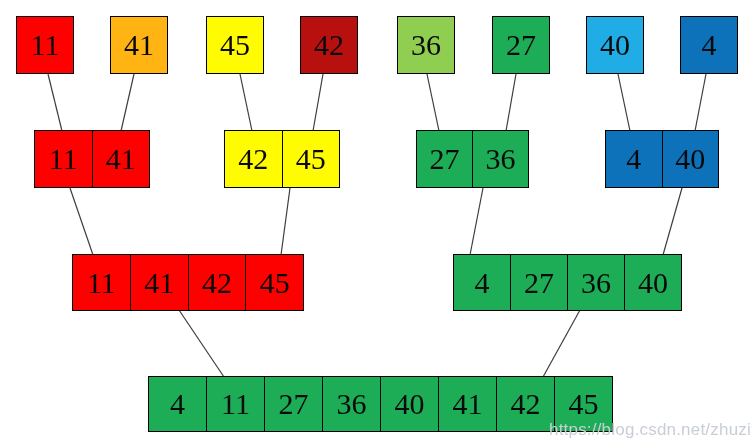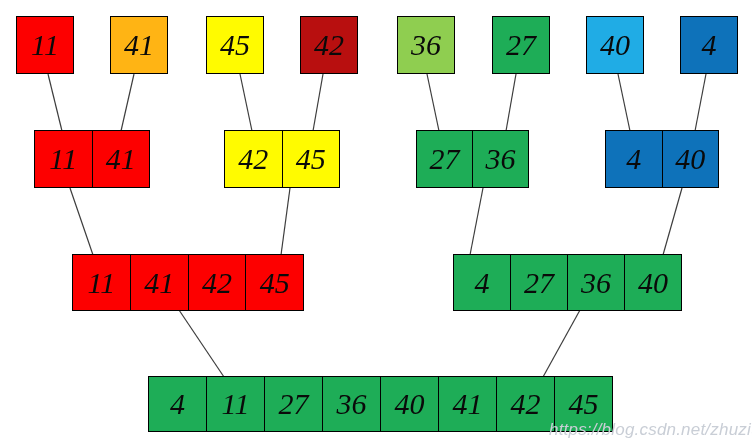--- a/index.html
+++ b/index.html
@@ -2,21 +2,20 @@
 <html><head>
 <meta charset="utf-8">
 <style>
   html,body{margin:0;padding:0;background:#ffffff;}
   .stage{
     position:relative;
     width:752px;height:446px;
     background:#ffffff;
     overflow:hidden;
     font-family:"Liberation Serif","DejaVu Serif",serif;
-    font-style:italic;
   }
   .lines{position:absolute;left:0;top:0;width:752px;height:446px;z-index:0;}
   .box{
     position:absolute;
     display:flex;
     box-sizing:border-box;
     border:1.5px solid #000;
     z-index:1;
   }
   .cell{

